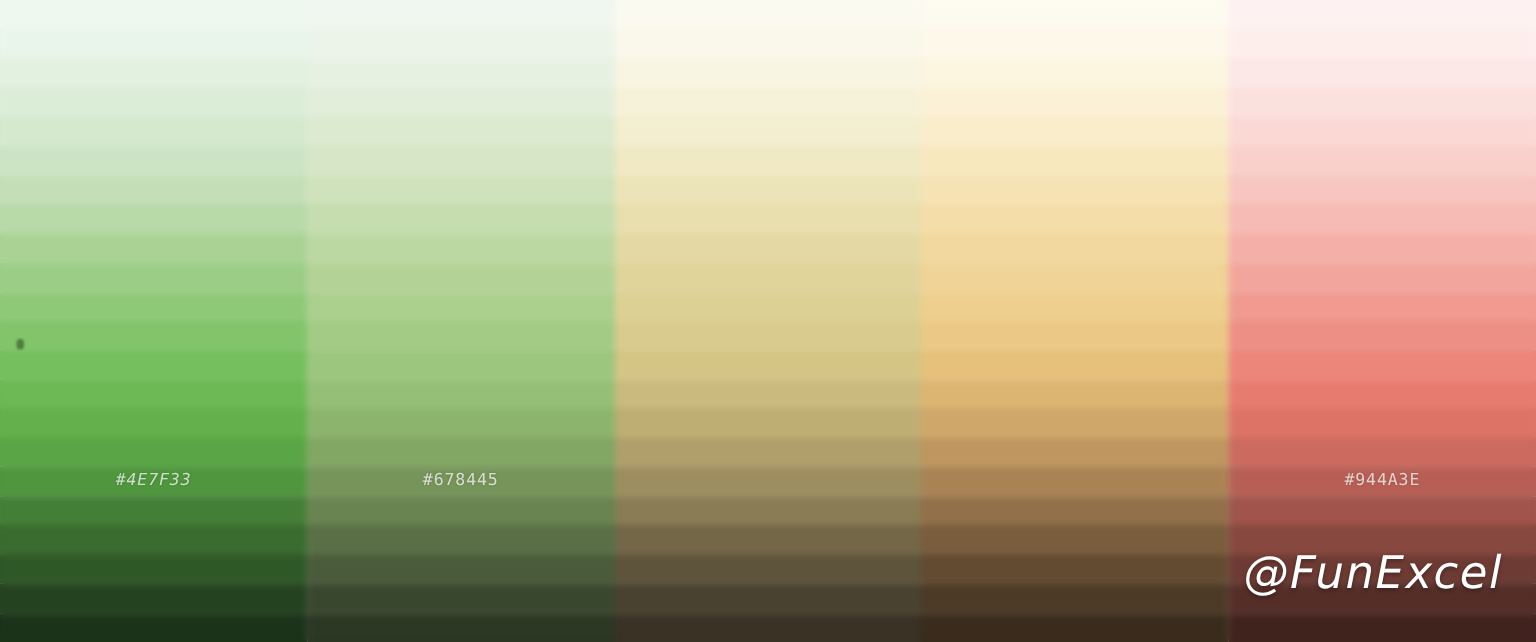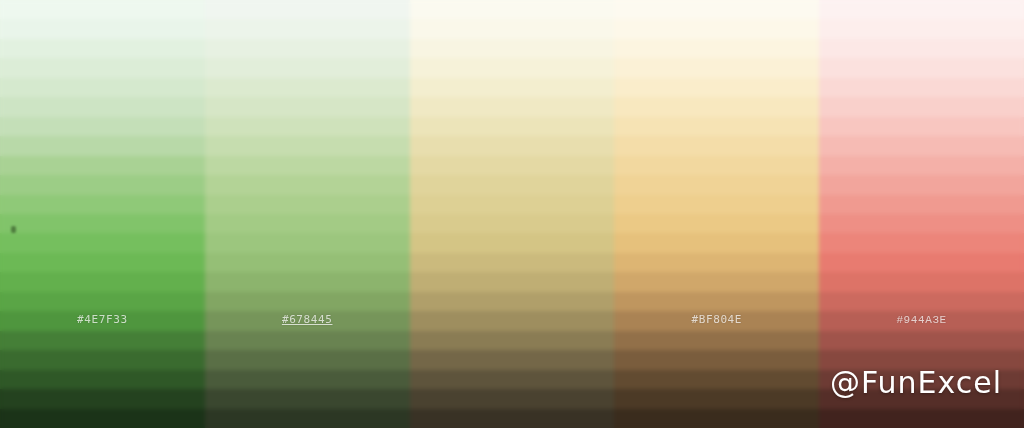--- a/index.html
+++ b/index.html
@@ -71,21 +71,21 @@
     font-weight: 400;
     color: #ffffff;
     letter-spacing: 1px;
     white-space: nowrap;
     text-shadow: 0 1px 3px rgba(0,0,0,0.35);
     display: flex;
     align-items: baseline;
     gap: 10px;
   }
   .watermark-logo { font-size: 31px; }
-  .watermark-handle { font-size: 30px; }
+  .watermark-handle { font-size: 30px; font-style: italic; }
   .speck {
     position: absolute;
     left: 11px;
     top: 226px;
     width: 5px;
     height: 7px;
     border-radius: 40%;
     background: rgba(40,70,30,0.55);
     filter: blur(0.8px);
   }
@@ -214,24 +214,23 @@
         <div class="ramp-band" style="background: rgb(135, 72, 63);"></div>
         <div class="ramp-band" style="background: rgb(109, 59, 52);"></div>
         <div class="ramp-band" style="background: rgb(85, 46, 40);"></div>
         <div class="ramp-band" style="background: rgb(65, 35, 30);"></div>
       </div>
     </div>
 
   <div class="blur-veil"></div>
 
   <div class="hex-label-layer">
-      <div class="hex-label" style="left: 0%; width: 20%;">#4E7F33</div>
-      <div class="hex-label" style="left: 20%; width: 20%; text-decoration: underline;">#678445</div>
-      <div class="hex-label" style="left: 60%; width: 20%;">#BF804E</div>
-      <div class="hex-label" style="left: 80%; width: 20%; font-family: Liberation Mono, monospace;">#944A3E</div>
+      <div class="hex-label" style="left: 0%; width: 20%; font-style: italic;">#4E7F33</div>
+      <div class="hex-label" style="left: 20%; width: 20%;">#678445</div>
+      <div class="hex-label" style="left: 80%; width: 20%;">#944A3E</div>
     </div>
 
   <div class="speck"></div>
 
   <div class="watermark">
     <span class="watermark-handle">@FunExcel</span>
   </div>
 
 </div>
 

